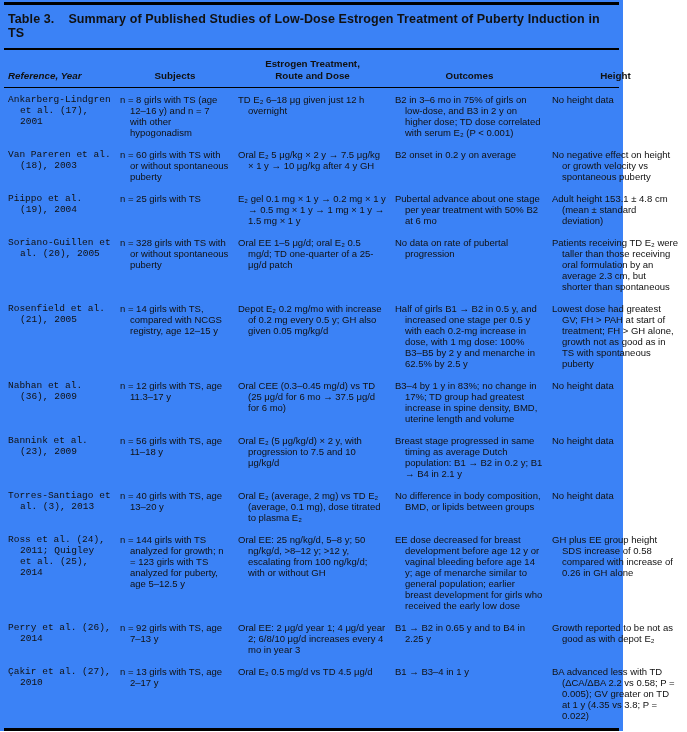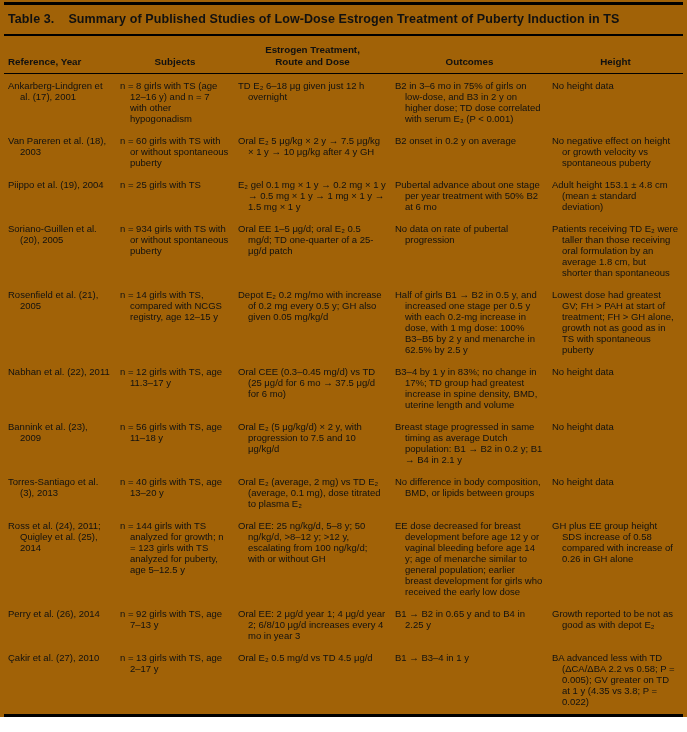--- a/index.html
+++ b/index.html
@@ -1,31 +1,31 @@
 <!DOCTYPE html>
 <html><head>
 <meta charset="utf-8">
 <style>
   html,body{margin:0;padding:0;background:#ffffff;}
   body{font-family:"Liberation Sans","DejaVu Sans",sans-serif;color:#111;-webkit-font-smoothing:antialiased;}
-  .page{width:687px;box-sizing:border-box;padding:2px 4px 0 4px;background:#a16207;}
+  .page{width:623px;box-sizing:border-box;padding:2px 4px 0 4px;background:#3b82f6;}
   .rule-thick{height:3px;background:#000;}
   .rule-med{height:2px;background:#000;}
   .rule-thin{height:1px;background:#000;}
   .title-bar{padding:7px 4px 8px 4px;font-size:12.5px;font-weight:bold;letter-spacing:.1px;}
   .title-label{margin-right:14px;}
   table{border-collapse:collapse;width:100%;table-layout:fixed;}
   col.c1{width:112px;} col.c2{width:118px;} col.c3{width:157px;} col.c4{width:157px;} col.c5{width:135px;}
   th{font-size:9.8px;font-weight:bold;vertical-align:bottom;padding:8px 2px 6px 2px;line-height:11.5px;}
-  th.left{text-align:left;padding-left:4px;}
+  th.left{text-align:left;padding-left:4px;font-style:italic;}
   th.center{}
   th .narrow{display:inline-block;max-width:102px;}
   td{font-size:9.5px;line-height:11px;vertical-align:top;padding:4px 5px 7px 4px;}
   td .hang{display:block;padding-left:10px;text-indent:-10px;}
-  td.ref .hang{padding-left:12px;text-indent:-12px;}
+  td.ref .hang{padding-left:12px;text-indent:-12px;font-family:Liberation Mono, monospace;}
   tbody tr:first-child td{padding-top:6px;}
 </style>
 </head>
 <body>
 
 <div class="page">
   <div class="rule-thick"></div>
   <div class="title-bar">
     <span class="title-label">Table 3.</span><span>Summary of Published Studies of Low-Dose Estrogen Treatment of Puberty Induction in TS</span>
   </div>
@@ -109,30 +109,30 @@
           </td>
         <td>
             <span class="hang">Adult height 153.1 ± 4.8 cm (mean ± standard deviation)</span>
           </td>
       </tr>
       <tr>
         <td class="ref">
             <span class="hang">Soriano-Guillen et al. (20), 2005</span>
           </td>
         <td>
-            <span class="hang">n = 934 girls with TS with or without spontaneous puberty</span>
+            <span class="hang">n = 328 girls with TS with or without spontaneous puberty</span>
           </td>
         <td>
             <span class="hang">Oral EE 1–5 μg/d; oral E₂ 0.5 mg/d; TD one-quarter of a 25-μg/d patch</span>
           </td>
         <td>
             <span class="hang">No data on rate of pubertal progression</span>
           </td>
         <td>
-            <span class="hang">Patients receiving TD E₂ were taller than those receiving oral formulation by an average 1.8 cm, but shorter than spontaneous</span>
+            <span class="hang">Patients receiving TD E₂ were taller than those receiving oral formulation by an average 2.3 cm, but shorter than spontaneous</span>
           </td>
       </tr>
       <tr>
         <td class="ref">
             <span class="hang">Rosenfield et al. (21), 2005</span>
           </td>
         <td>
             <span class="hang">n = 14 girls with TS, compared with NCGS registry, age 12–15 y</span>
           </td>
         <td>
@@ -140,21 +140,21 @@
           </td>
         <td>
             <span class="hang">Half of girls B1 → B2 in 0.5 y, and increased one stage per 0.5 y with each 0.2-mg increase in dose, with 1 mg dose: 100% B3–B5 by 2 y and menarche in 62.5% by 2.5 y</span>
           </td>
         <td>
             <span class="hang">Lowest dose had greatest GV; FH &gt; PAH at start of treatment; FH &gt; GH alone, growth not as good as in TS with spontaneous puberty</span>
           </td>
       </tr>
       <tr>
         <td class="ref">
-            <span class="hang">Nabhan et al. (22), 2011</span>
+            <span class="hang">Nabhan et al. (36), 2009</span>
           </td>
         <td>
             <span class="hang">n = 12 girls with TS, age 11.3–17 y</span>
           </td>
         <td>
             <span class="hang">Oral CEE (0.3–0.45 mg/d) vs TD (25 μg/d for 6 mo → 37.5 μg/d for 6 mo)</span>
           </td>
         <td>
             <span class="hang">B3–4 by 1 y in 83%; no change in 17%; TD group had greatest increase in spine density, BMD, uterine length and volume</span>
           </td>

